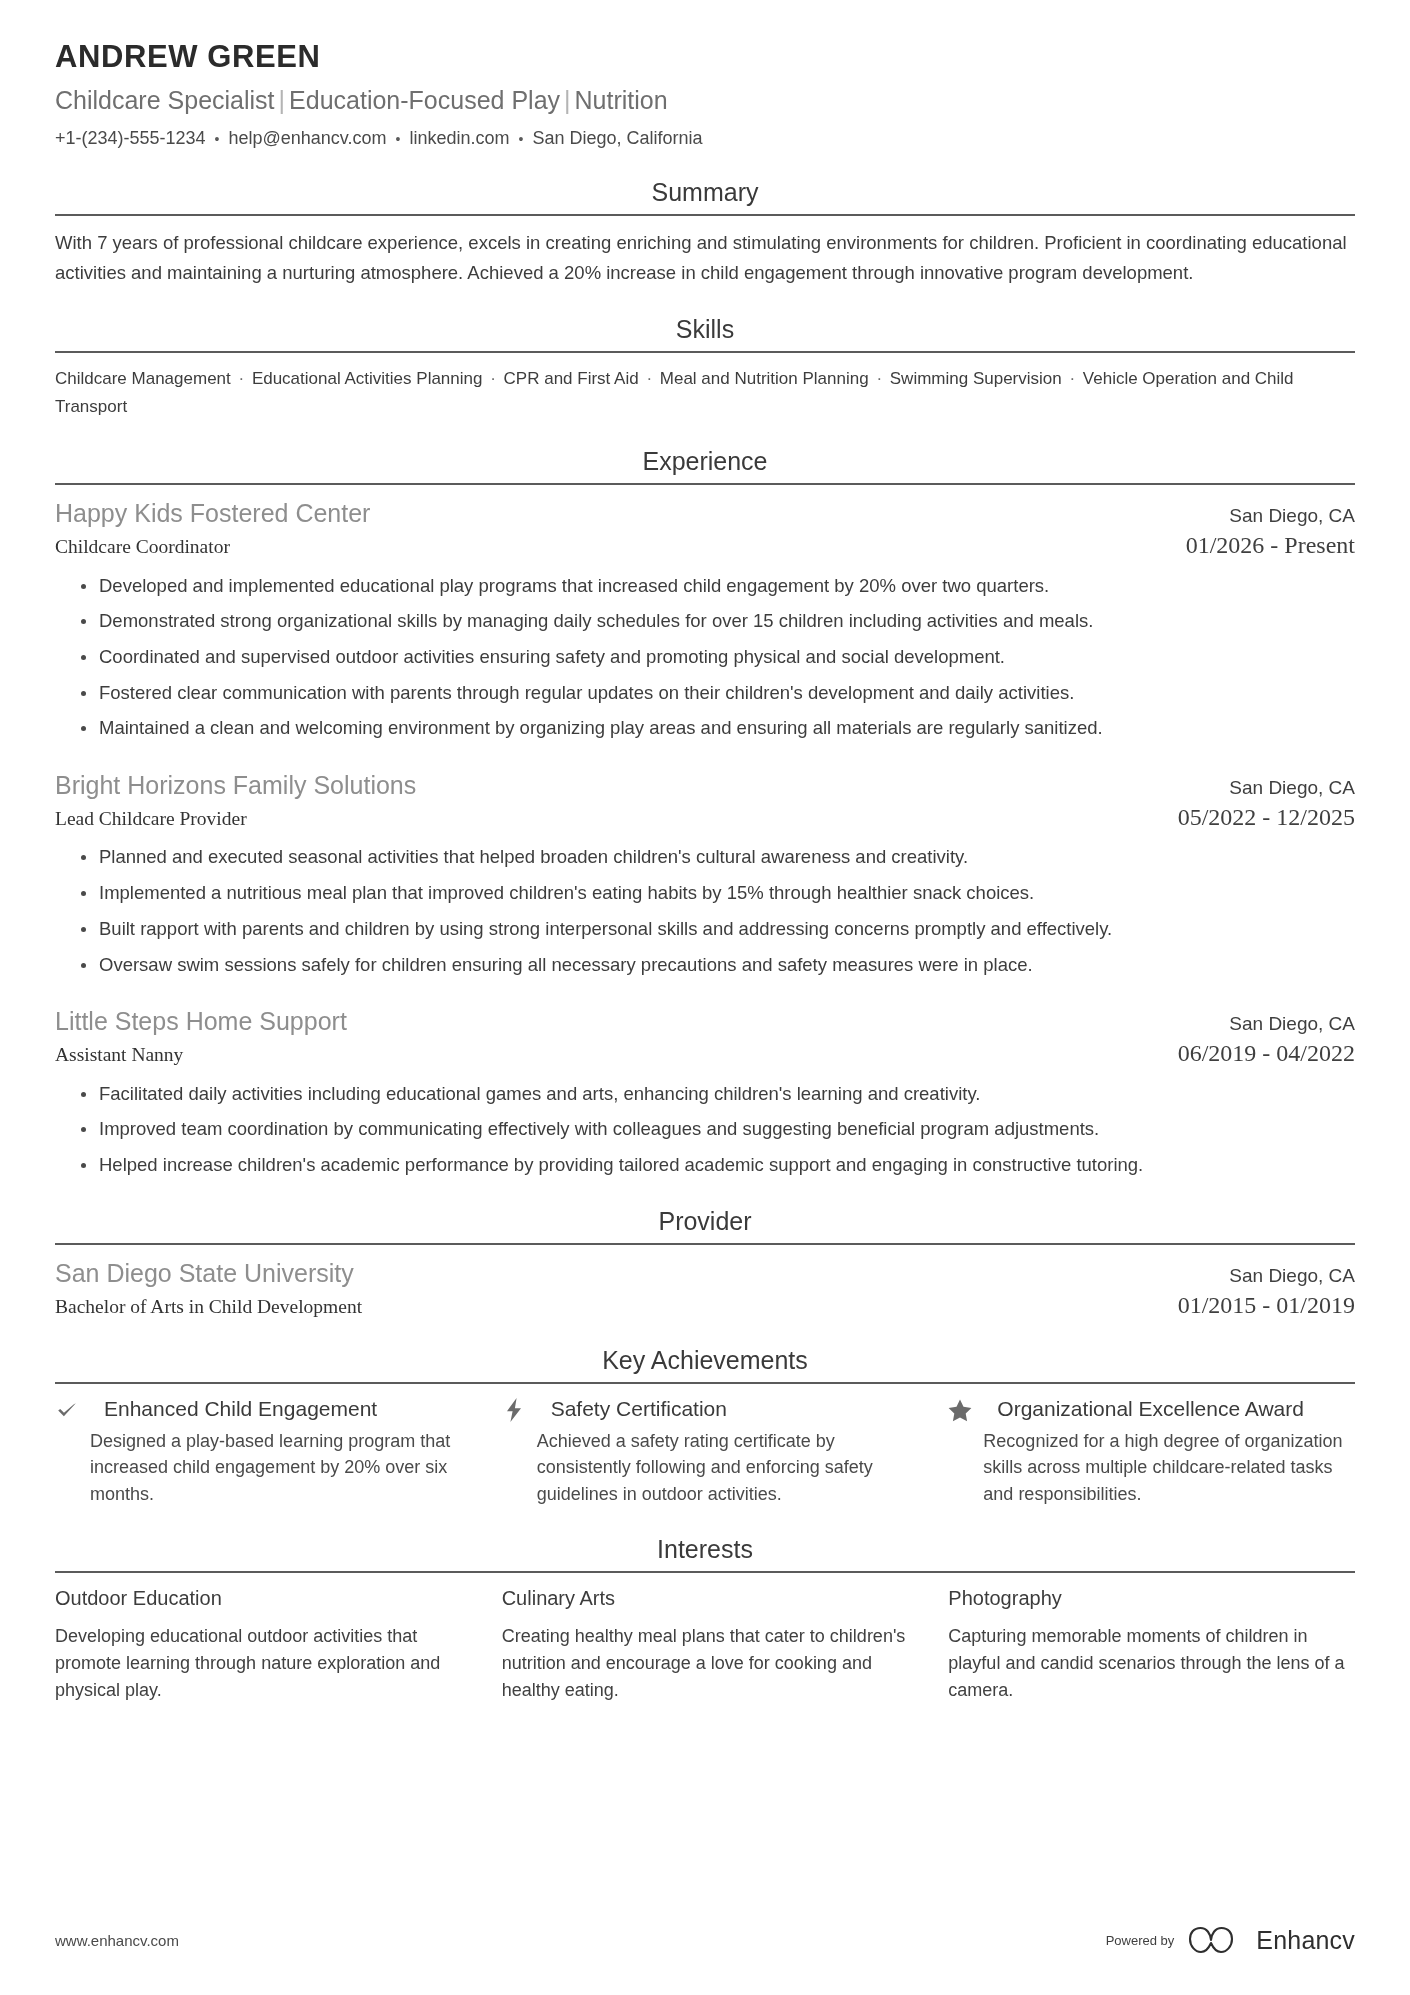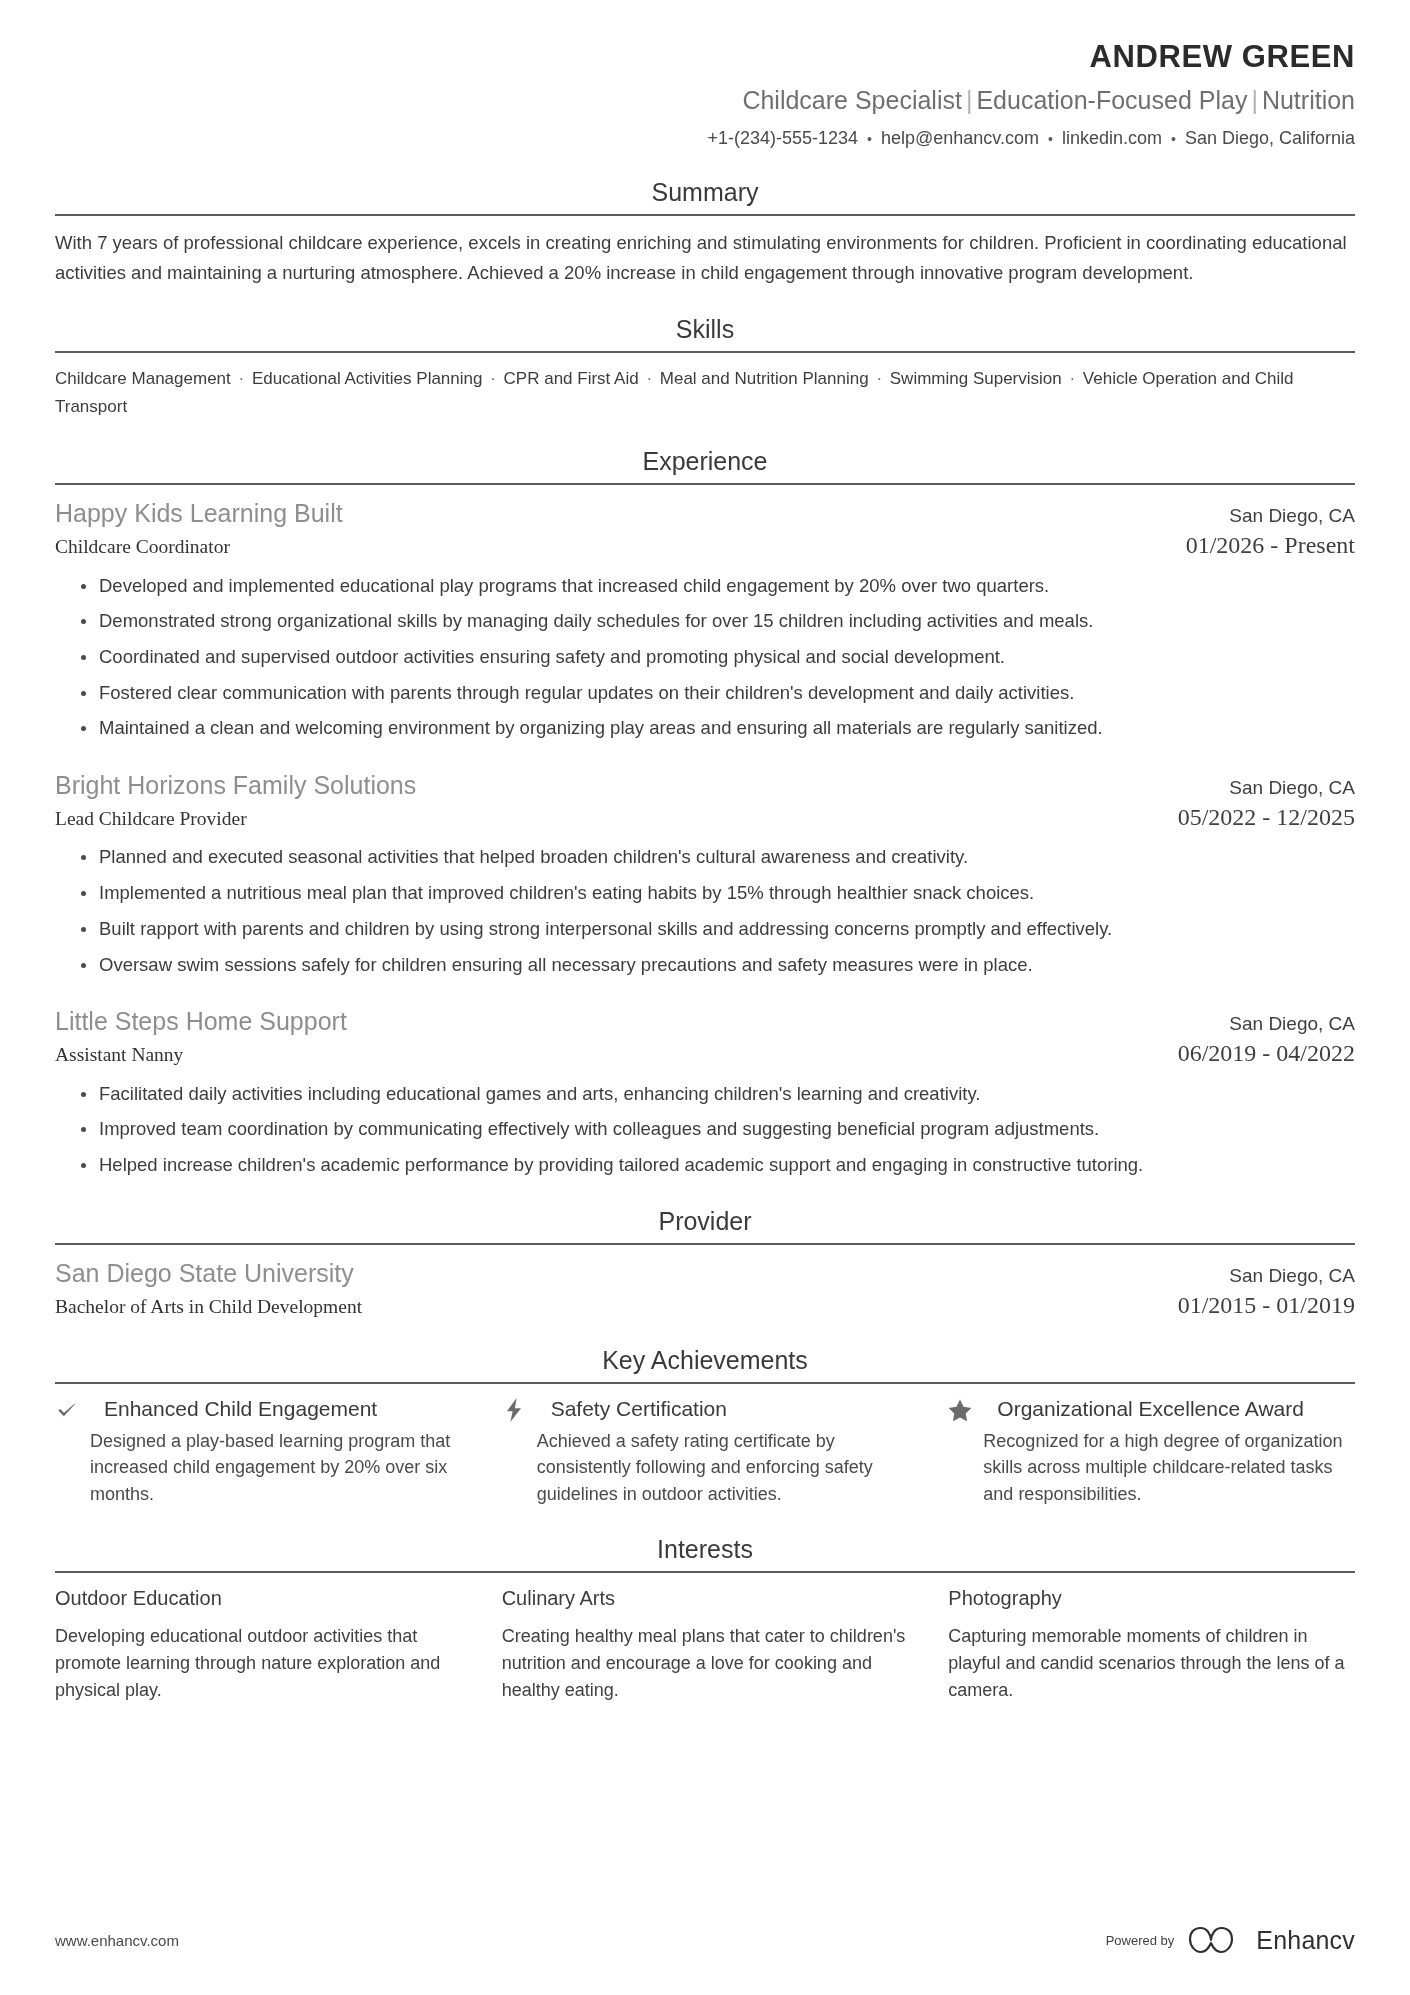--- a/index.html
+++ b/index.html
@@ -14,21 +14,21 @@
   }
   .page {
     width: 1410px;
     min-height: 1995px;
     background: #fff;
     position: relative;
     padding: 0 55px;
   }
 
   
-  .header { padding-top: 38px; text-align: right; }
+  .header { padding-top: 38px; text-align: left; }
   .full-name {
     font-size: 31px;
     font-weight: bold;
     letter-spacing: 0.6px;
     color: #2b2b2b;
     line-height: 1.25;
   }
   .headline {
     margin-top: 7px;
     font-size: 25px;
@@ -267,21 +267,21 @@
       <div class="skills-line" id="skills-line"><span>Childcare Management</span><span class="mid"> · </span><span>Educational Activities Planning</span><span class="mid"> · </span><span>CPR and First Aid</span><span class="mid"> · </span><span>Meal and Nutrition Planning</span><span class="mid"> · </span><span>Swimming Supervision</span><span class="mid"> · </span><span>Vehicle Operation and Child Transport</span></div>
     </div>
   </div>
 
   <div class="section">
     <div class="section-title">Experience</div>
     <div class="rule"></div>
     <div class="section-body" id="experience-body">
         <div class="entry">
           <div class="entry-head">
-            <div class="org">Happy Kids Learning Built</div>
+            <div class="org">Happy Kids Fostered Center</div>
             <div class="loc">San Diego, CA</div>
           </div>
           <div class="entry-sub">
             <div class="role">Childcare Coordinator</div>
             <div class="dates">01/2026 - Present</div>
           </div>
           <ul class="bullets">
             <li>Developed and implemented educational play programs that increased child engagement by 20% over two quarters.</li>
             <li>Demonstrated strong organizational skills by managing daily schedules for over 15 children including activities and meals.</li>
             <li>Coordinated and supervised outdoor activities ensuring safety and promoting physical and social development.</li>

